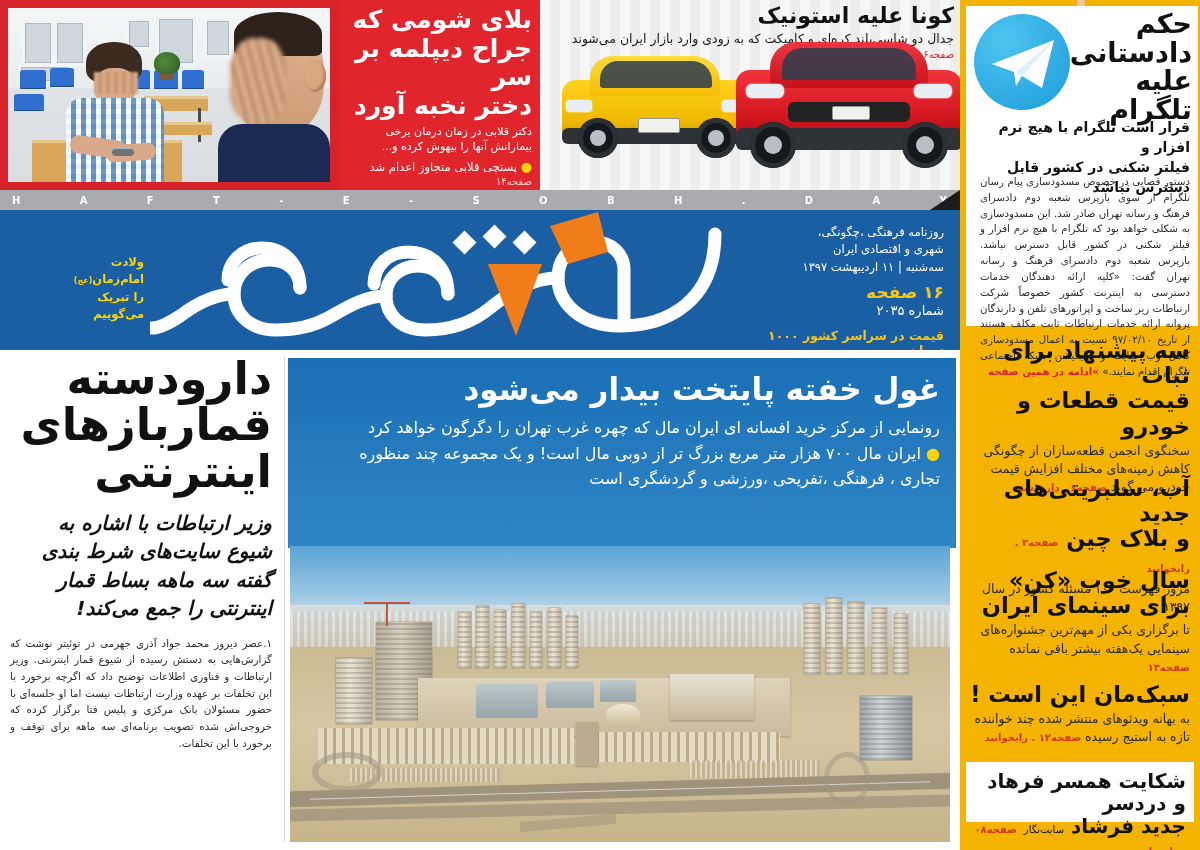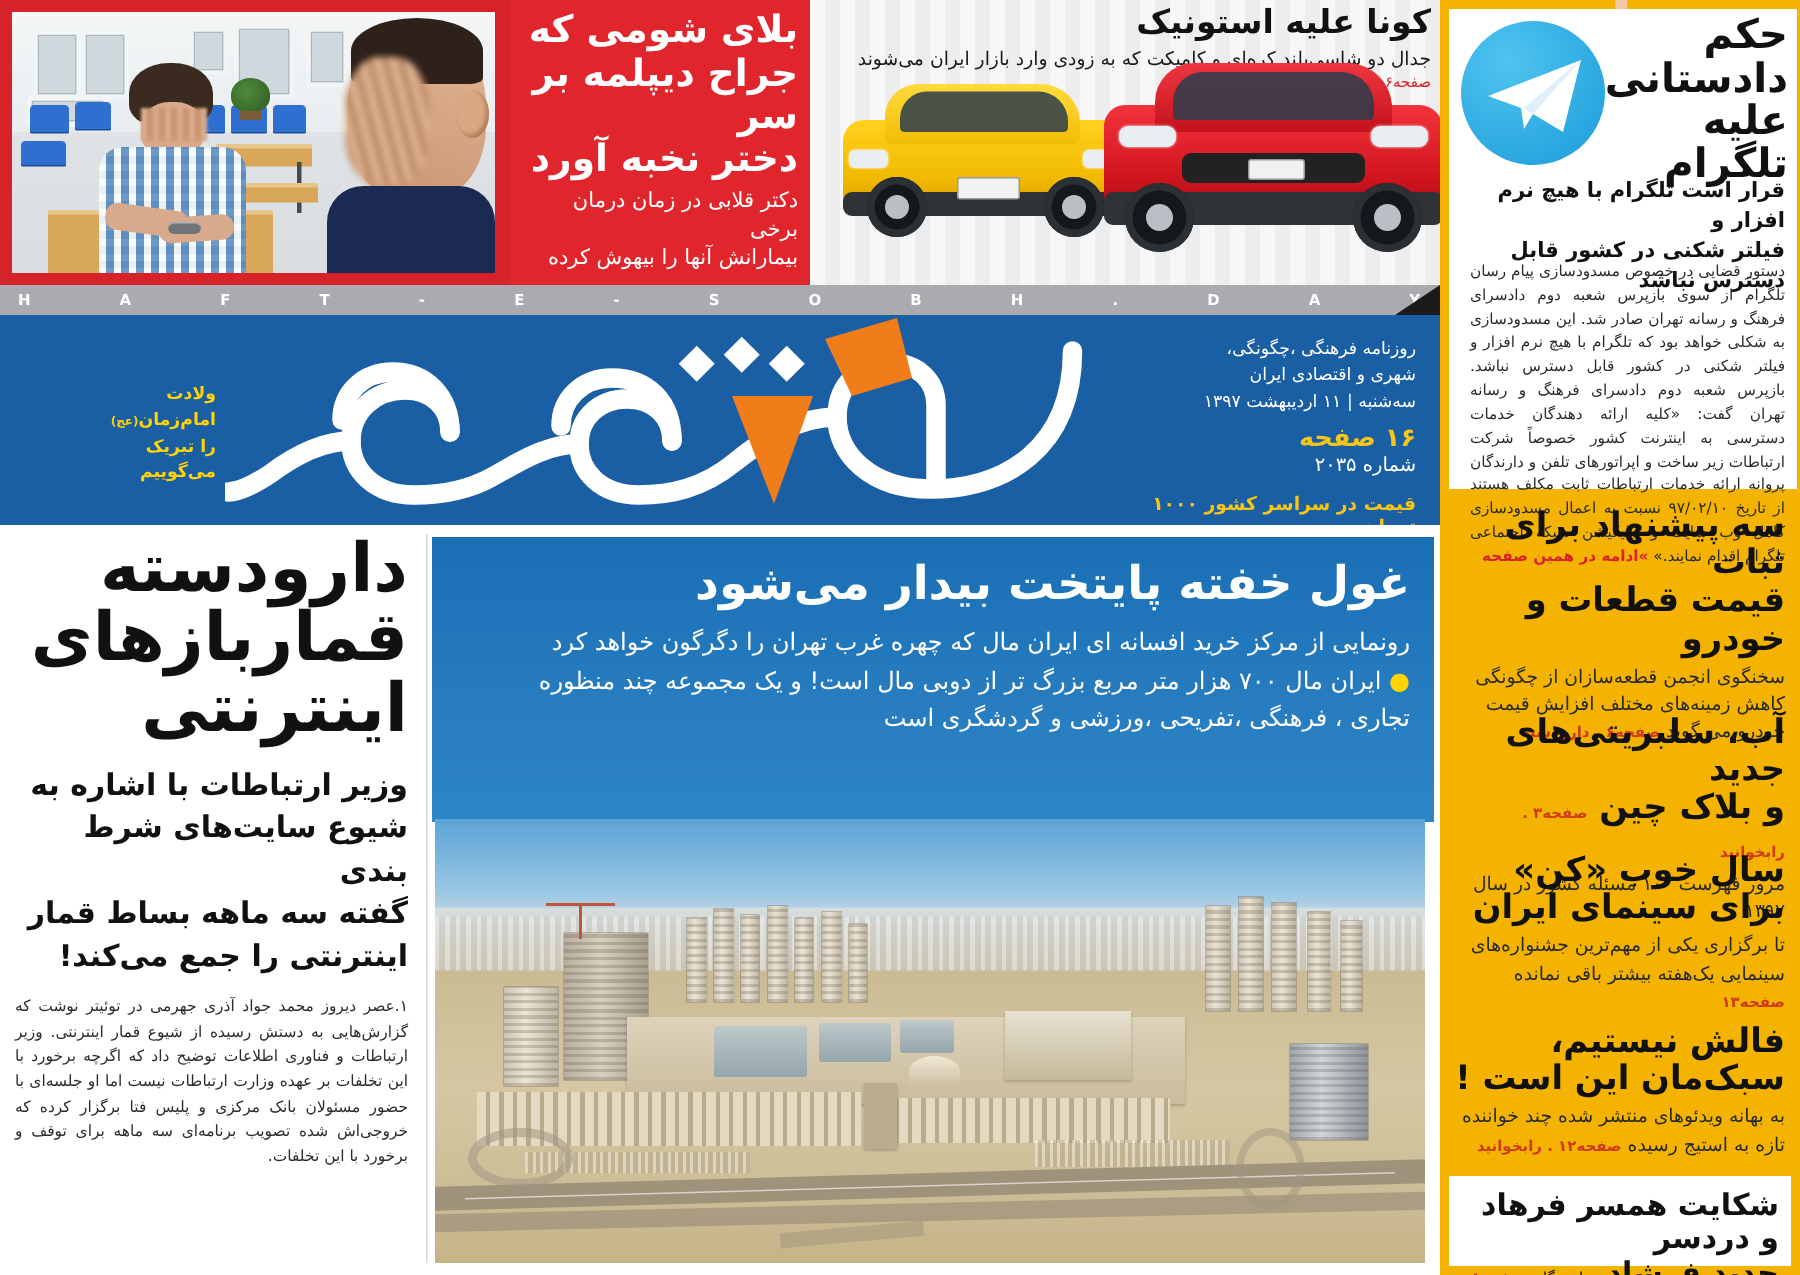--- a/index.html
+++ b/index.html
@@ -49,21 +49,21 @@
      background:linear-gradient(200deg,#e2b796,#c99470);}
   .pb-hair{position:absolute;right:8px;top:0;width:88px;height:44px;border-radius:50% 50% 10% 10%;background:#2d211a;}
   .pb-blur{position:absolute;right:44px;top:26px;width:56px;height:86px;border-radius:40%;
      background:repeating-linear-gradient(75deg,#dcb292 0 5px,#c08d68 5px 10px);filter:blur(2px);}
   .pb-ear{position:absolute;right:4px;top:48px;width:22px;height:32px;border-radius:50%;background:#d9a882;box-shadow:inset -2px -2px 3px #b07d58;}
   .pb-body{position:absolute;right:0;bottom:0;width:112px;height:58px;border-radius:24px 24px 0 0;background:#1b2a52;}
   .cuff{position:absolute;width:22px;height:8px;border-radius:4px;background:#6e7478;box-shadow:inset 0 1px 0 #aeb4b8;}
 
   #crime-red{left:340px;top:0;width:200px;height:190px;background:#e0262c;color:#fff;box-sizing:border-box;padding:6px 8px 4px 8px;}
   #crime-red .hl{font-weight:bold;font-size:25px;line-height:1.14;letter-spacing:-.5px;}
-  #crime-red .dek{font-size:14px;line-height:1.35;margin-top:5px;}
+  #crime-red .dek{font-size:11px;line-height:1.35;margin-top:5px;}
   #crime-red .kicker{font-size:11.5px;margin-top:4px;}
   #crime-red .kicker .dot{color:#ffd400;font-size:13px;}
   #crime-red .pg{color:#ffd2d4;font-size:10px;}
 
   
   #car-box{left:540px;top:0;width:420px;height:190px;overflow:hidden;
      background:repeating-linear-gradient(90deg,#f7f7f7 0 10px,#ededed 10px 20px);}
   #car-head{position:absolute;right:6px;top:4px;width:408px;}
   #car-head .hl{font-weight:bold;font-size:22px;color:#111;line-height:1.1;}
   #car-head .dek{font-size:12.5px;color:#1a1a1a;margin-top:3px;}
@@ -120,21 +120,21 @@
   #ybox4{background:#fff;padding:8px 8px 8px 8px;}
   #ybox4 .hl{font-size:20px;}
 
   
   #rail-wm{position:absolute;right:2px;top:-6px;width:150px;height:48px;
     color:#f2c9b8;font-size:44px;font-weight:bold;text-align:left;line-height:1;opacity:.9;}
 
   
   #lead{left:0;top:350px;width:282px;height:500px;box-sizing:border-box;padding:6px 10px 0 10px;}
   #lead .hl{font-weight:bold;font-size:45px;line-height:1.03;text-align:right;color:#111;letter-spacing:-1px;}
-  #lead .dek{font-weight:bold;font-size:20px;line-height:1.42;text-align:right;margin-top:14px;color:#111;}
+  #lead .dek{font-weight:bold;font-size:20px;line-height:1.42;text-align:right;margin-top:14px;color:#111;font-style:italic;}
   #lead .body{font-size:10.3px;line-height:1.62;margin-top:12px;color:#2b2b2b;text-align:justify;text-align-last:right;}
 
   
   #center{left:288px;top:350px;width:668px;height:393px;}
   #center-head{position:absolute;left:0;top:8px;width:668px;height:190px;
      background:linear-gradient(#1a6fb5,#2f86c6);color:#fff;box-sizing:border-box;padding:14px 16px 8px 16px;}
   #center-head .hl{font-weight:bold;font-size:31px;line-height:1.1;text-align:right;}
   #center-head .dek{font-size:16px;line-height:1.6;text-align:right;margin-top:9px;}
   #center-head .dek .dot{color:#ffd400;font-size:16px;}
   #center-photo{position:absolute;left:2px;top:196px;width:660px;height:296px;overflow:hidden;background:#cbb894;}
@@ -463,30 +463,29 @@
           <div>برای سینمای ایران</div>
         </div>
         <div class="dek">
           <span>تا برگزاری یکی از مهم‌ترین جشنواره‌های سینمایی یک‌هفته بیشتر باقی نمانده</span>
           <span class="pg">صفحه۱۳</span>
         </div>
       </div>
 
       <div class="yb rtl" id="ybox3" style="top:676px;">
         <div class="hl">
-          <div>فالش نیستیم،</div>
           <div>سبک‌مان این است !</div>
         </div>
         <div class="dek">
           <span>به بهانه ویدئوهای منتشر شده چند خواننده تازه به استیج رسیده</span>
           <span class="pg">صفحه۱۲ . رابخوانید</span>
         </div>
       </div>
 
-      <div class="yb rtl" id="ybox4" style="top:778px;height:60px;">
+      <div class="yb rtl" id="ybox4" style="top:756px;height:60px;">
         <div class="hl">
           <div>شکایت همسر فرهاد و دردسر</div>
           <div><span>جدید فرشاد</span>
                <span style="font-size:10px;font-weight:normal;">سایت‌نگار</span>
                <span class="pg">صفحه۰۸ . رابخوانید</span></div>
         </div>
       </div>
 
     </div>
   </div>

